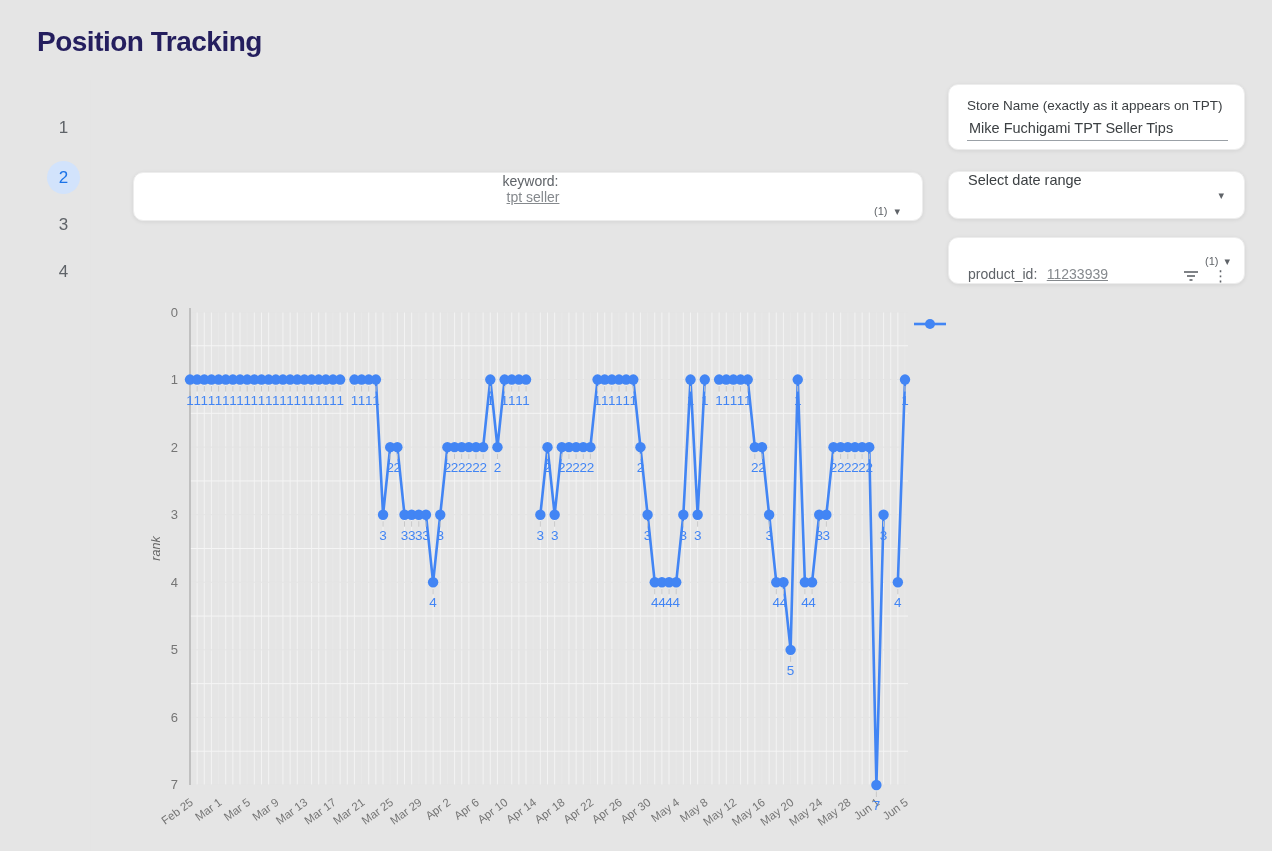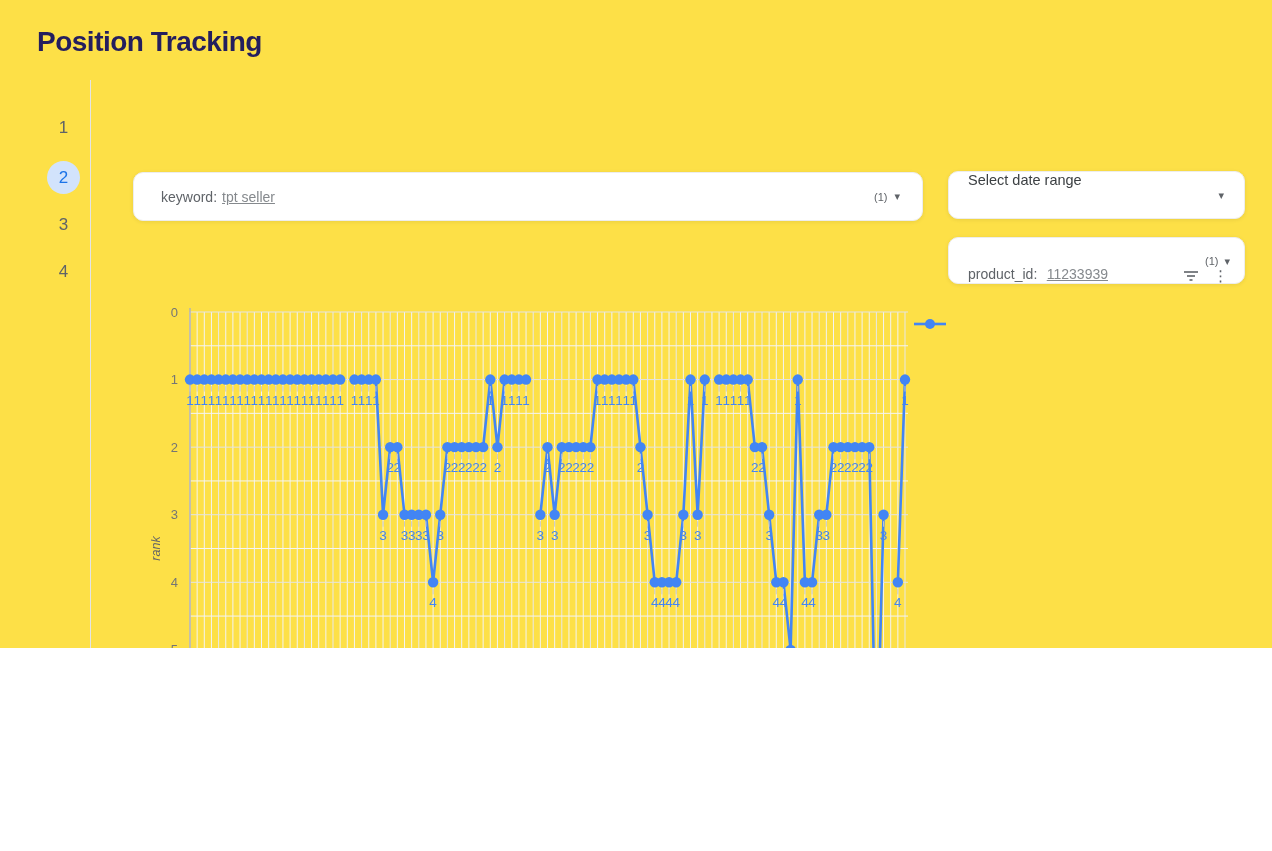--- a/index.html
+++ b/index.html
@@ -1,35 +1,35 @@
 <!DOCTYPE html>
 <html><head>
 <meta charset="utf-8">
 <style>
   * { box-sizing: border-box; margin: 0; padding: 0; }
   body { background:#fff; font-family:"Liberation Sans", sans-serif; }
-  .canvas { position:relative; width:1272px; height:648px; background:#fde047; overflow:hidden; }
+  .canvas { position:relative; width:1272px; height:851px; background:#e5e5e5; overflow:hidden; }
 
   .page-title { position:absolute; left:37px; top:26px; font-size:28px; font-weight:bold;
                 color:#241e5e; letter-spacing:-0.5px; }
 
   .v-divider { position:absolute; left:90px; top:80px; width:1px; height:771px; background:#e4e4e4; }
 
   .page-num { position:absolute; left:47px; width:33px; height:33px; display:flex; align-items:center;
               justify-content:center; font-size:17px; color:#5f6368; cursor:pointer; border-radius:50%; }
   .page-num.selected { background:#d2e3fc; color:#1a73e8; }
 
   .report-heading { position:absolute; left:133px; top:116px; display:flex; gap:56px;
                     font-size:25px; font-weight:bold; color:#6e6e6e; letter-spacing:0.2px; }
 
   .card { position:absolute; background:#fff; border:1px solid #ededed; border-radius:10px;
           box-shadow:0 1px 4px rgba(0,0,0,0.08); }
 
   .keyword-card { left:133px; top:172px; width:790px; height:49px; display:flex;
-                  align-items:center; padding:0 22px 0 27px; cursor:pointer; }
+                  align-items:center; padding:0 22px 0 27px; cursor:pointer;flex-direction:column; }
   .filter-label { font-size:14px; color:#5f6368; }
   .filter-value { font-size:14px; color:#85898d; margin-left:5px;text-decoration:underline; }
   .filter-right { margin-left:auto; display:flex; align-items:center; gap:7px; }
   .count-badge  { font-size:11px; color:#5f6368; }
   .chev { font-size:11px; color:#5f6368; line-height:1; }
 
   .store-card { left:948px; top:84px; width:297px; height:66px; padding:13px 18px 0 18px; }
   .store-label { font-size:13.5px; color:#3c4043; }
   .store-input { display:block; margin-top:7px; width:261px; border:none; border-bottom:1px solid #9aa0a6;
                  font-size:14.5px; color:#3c4043; padding:0 0 4px 2px; outline:none;
@@ -70,20 +70,24 @@
 
   <div class="card keyword-card">
     <span class="filter-label">keyword:</span>
     <span class="filter-value">tpt seller</span>
     <span class="filter-right">
       <span class="count-badge">(1)</span>
       <span class="chev">▾</span>
     </span>
   </div>
 
+  <div class="card store-card">
+    <div class="store-label">Store Name (exactly as it appears on TPT)</div>
+    <input class="store-input" type="text" value="Mike Fuchigami TPT Seller Tips" style="">
+  </div>
 
   <div class="card daterange-card">
     <span class="daterange-label">Select date range</span>
     <span class="filter-right">
       <span class="chev">▾</span>
     </span>
   </div>
 
   <div class="card product-card">
     <span>

